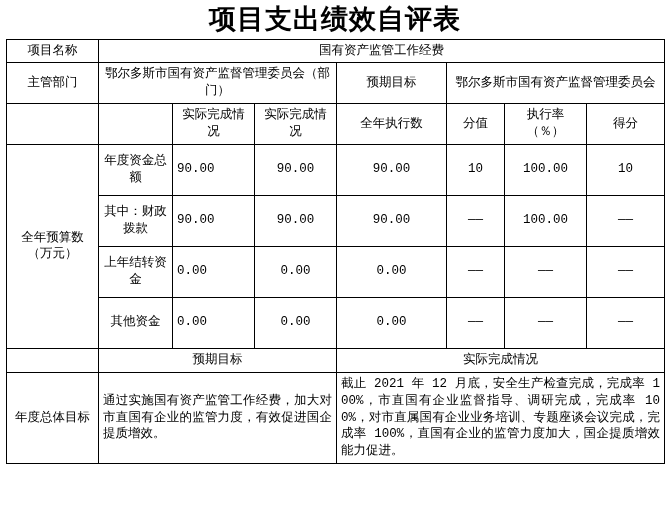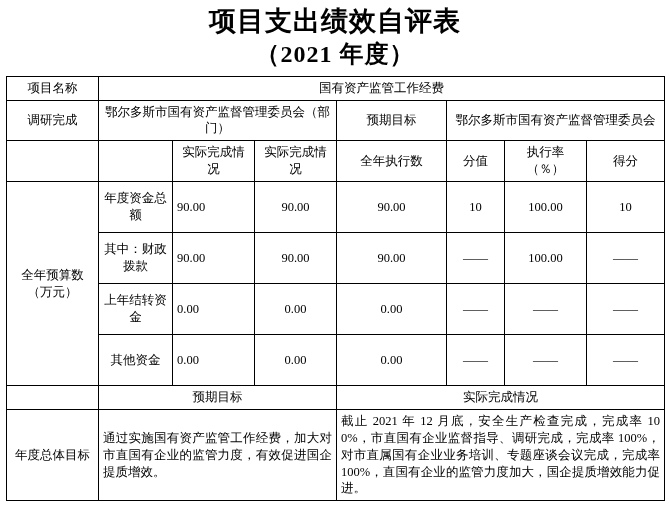--- a/index.html
+++ b/index.html
@@ -12,20 +12,21 @@
     height: 528px;
     font-family: "Liberation Serif", "DejaVu Serif", serif;
     color: #000000;
     overflow: hidden;
   }
   .page {
     width: 670px;
     height: 528px;
     position: relative;
     box-sizing: border-box;
+    font-family: Liberation Mono, monospace;
   }
   .doc-title {
     text-align: center;
     font-size: 27px;
     font-weight: bold;
     letter-spacing: 1px;
     line-height: 1.28;
     padding-top: 4px;
   }
   .doc-subtitle {
@@ -63,42 +64,41 @@
   }
   .vmid { vertical-align: middle; }
   .vtop { vertical-align: top; }
 </style>
 </head>
 <body>
 
 <div class="page">
 
   <div class="doc-title">项目支出绩效自评表</div>
-  <div class="doc-subtitle">（2021 年度）</div>
 
   <table class="main">
     <colgroup>
       <col style="width:92px">
       <col style="width:74px">
       <col style="width:82px">
       <col style="width:82px">
       <col style="width:110px">
       <col style="width:58px">
       <col style="width:82px">
       <col style="width:78px">
     </colgroup>
 
     <tbody>
         <tr>
       <td class="lbl-r">项目名称</td>
       <td class="l" colspan="7">国有资产监管工作经费</td>
     </tr>
 
     <tr>
-      <td class="lbl-r">调研完成</td>
+      <td class="lbl-r">主管部门</td>
       <td class="l" colspan="3">鄂尔多斯市国有资产监督管理委员会（部门）</td>
       <td class="c">预期目标</td>
       <td class="l" colspan="3">鄂尔多斯市国有资产监督管理委员会</td>
     </tr>
 
     <tr>
       <td class="c"></td>
       <td class="c"></td>
       <td class="c">实际完成情况</td>
       <td class="c">实际完成情况</td>

